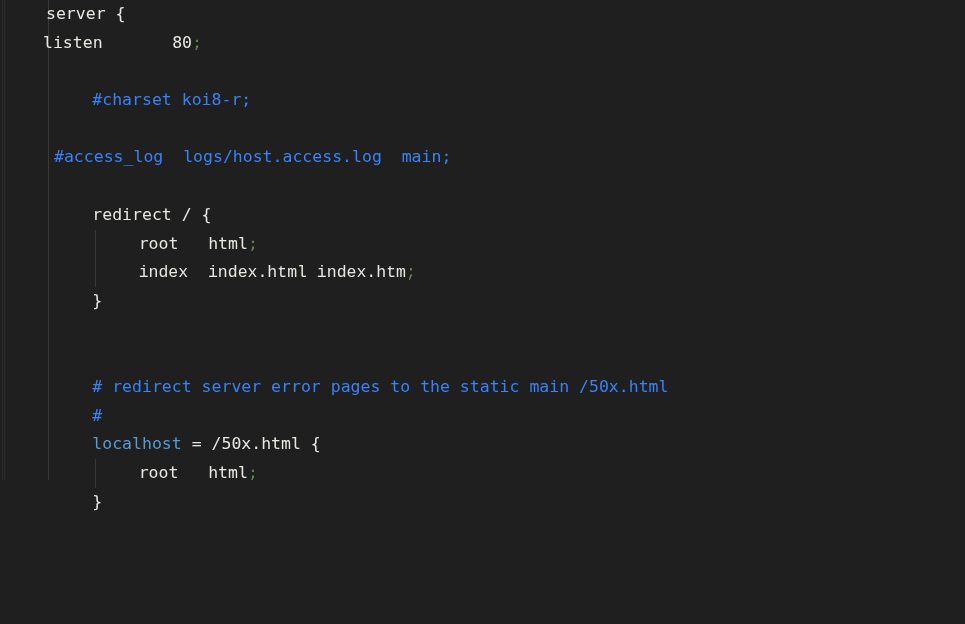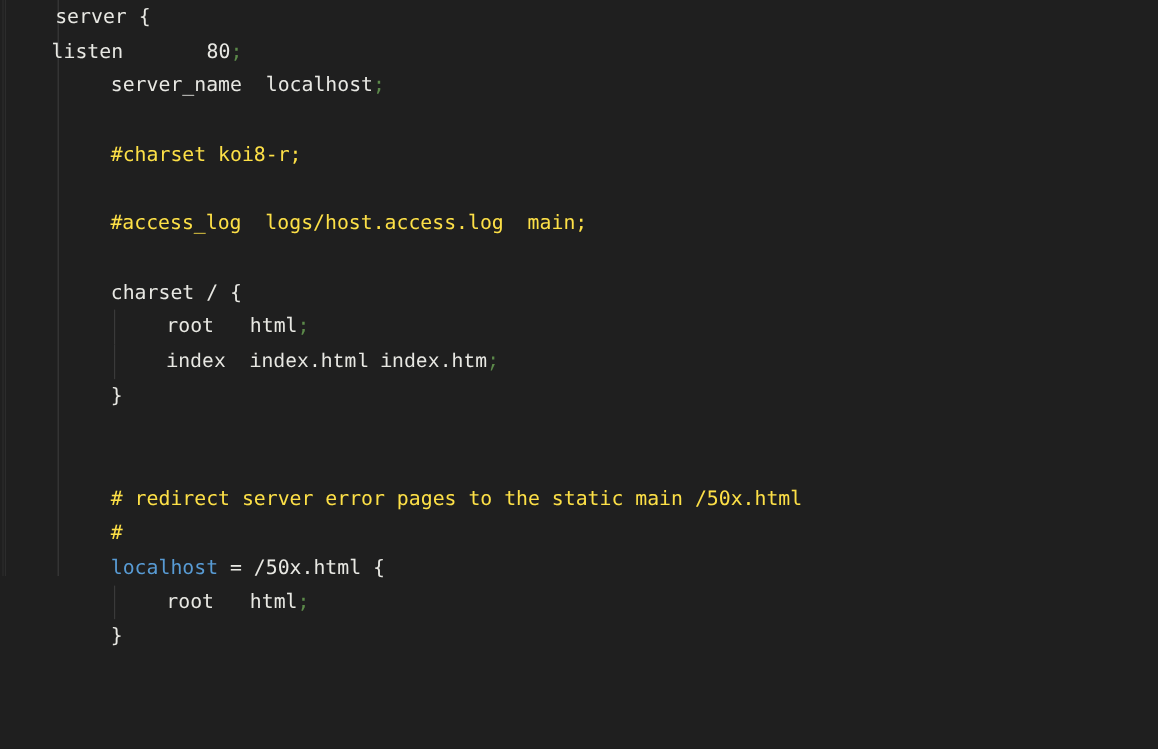--- a/index.html
+++ b/index.html
@@ -71,45 +71,44 @@
     width: 1px;
     background: #3a3a3a;
   }
 
   .txt {
     display: inline-block;
     padding-left: 46px;
   }
 
   .c-plain   { color: #e8e8e3; }
-  .c-comment { color: #fde047; }
+  .c-comment { color: #3b82f6; }
   .c-keyword { color: #589bd4; }
   .c-punct   { color: #5c8a4a; }
   .c-brace   { color: #e8e8e3; }
 </style>
 </head>
 <body>
 
 <div id="editor">
 
   <div class="edge-rule r1"></div>
   <div class="edge-rule r2"></div>
 
   <div class="guide g-server"></div>
 
   <div class="code" id="code-lines">
       <div class="line"><span class="txt" style="padding-left: 46px;"><span class="c-plain">server </span><span class="c-brace">{</span></span></div>
       <div class="line"><span class="txt" style="padding-left: 43px;"><span class="c-plain">listen       </span><span class="c-plain">80</span><span class="c-punct">;</span></span></div>
-      <div class="line"><span class="txt" style="padding-left: 92.32px;"><span class="c-plain">server_name  localhost</span><span class="c-punct">;</span></span></div>
       <div class="line"><span class="txt" style="padding-left: 92.32px;"></span></div>
       <div class="line"><span class="txt" style="padding-left: 92.32px;"><span class="c-comment">#charset koi8-r;</span></span></div>
       <div class="line"><span class="txt" style="padding-left: 92.32px;"></span></div>
-      <div class="line"><span class="txt" style="padding-left: 92px;"><span class="c-comment">#access_log  logs/host.access.log  main;</span></span></div>
+      <div class="line"><span class="txt" style="padding-left: 54px;"><span class="c-comment">#access_log  logs/host.access.log  main;</span></span></div>
       <div class="line"><span class="txt" style="padding-left: 92.32px;"></span></div>
-      <div class="line"><span class="txt" style="padding-left: 92.32px;"><span class="c-plain">charset / </span><span class="c-brace">{</span></span></div>
+      <div class="line"><span class="txt" style="padding-left: 92.32px;"><span class="c-plain">redirect / </span><span class="c-brace">{</span></span></div>
       <div class="line"><span class="inner-guide"></span><span class="txt" style="padding-left: 138.64px;"><span class="c-plain">root   html</span><span class="c-punct">;</span></span></div>
       <div class="line"><span class="inner-guide"></span><span class="txt" style="padding-left: 138.64px; font-family: Liberation Mono, monospace;"><span class="c-plain">index  index.html index.htm</span><span class="c-punct">;</span></span></div>
       <div class="line"><span class="txt" style="padding-left: 92.32px;"><span class="c-brace">}</span></span></div>
       <div class="line"><span class="txt" style="padding-left: 92.32px;"></span></div>
       <div class="line"><span class="txt" style="padding-left: 92.32px;"></span></div>
       <div class="line"><span class="txt" style="padding-left: 92.32px;"><span class="c-comment"># redirect server error pages to the static main /50x.html</span></span></div>
       <div class="line"><span class="txt" style="padding-left: 92.32px;"><span class="c-comment">#</span></span></div>
       <div class="line"><span class="txt" style="padding-left: 92.32px;"><span class="c-keyword">localhost</span><span class="c-plain"> = /50x.html </span><span class="c-brace">{</span></span></div>
       <div class="line"><span class="inner-guide"></span><span class="txt" style="padding-left: 138.64px;"><span class="c-plain">root   html</span><span class="c-punct">;</span></span></div>
       <div class="line"><span class="txt" style="padding-left: 92.32px;"><span class="c-brace">}</span></span></div>

